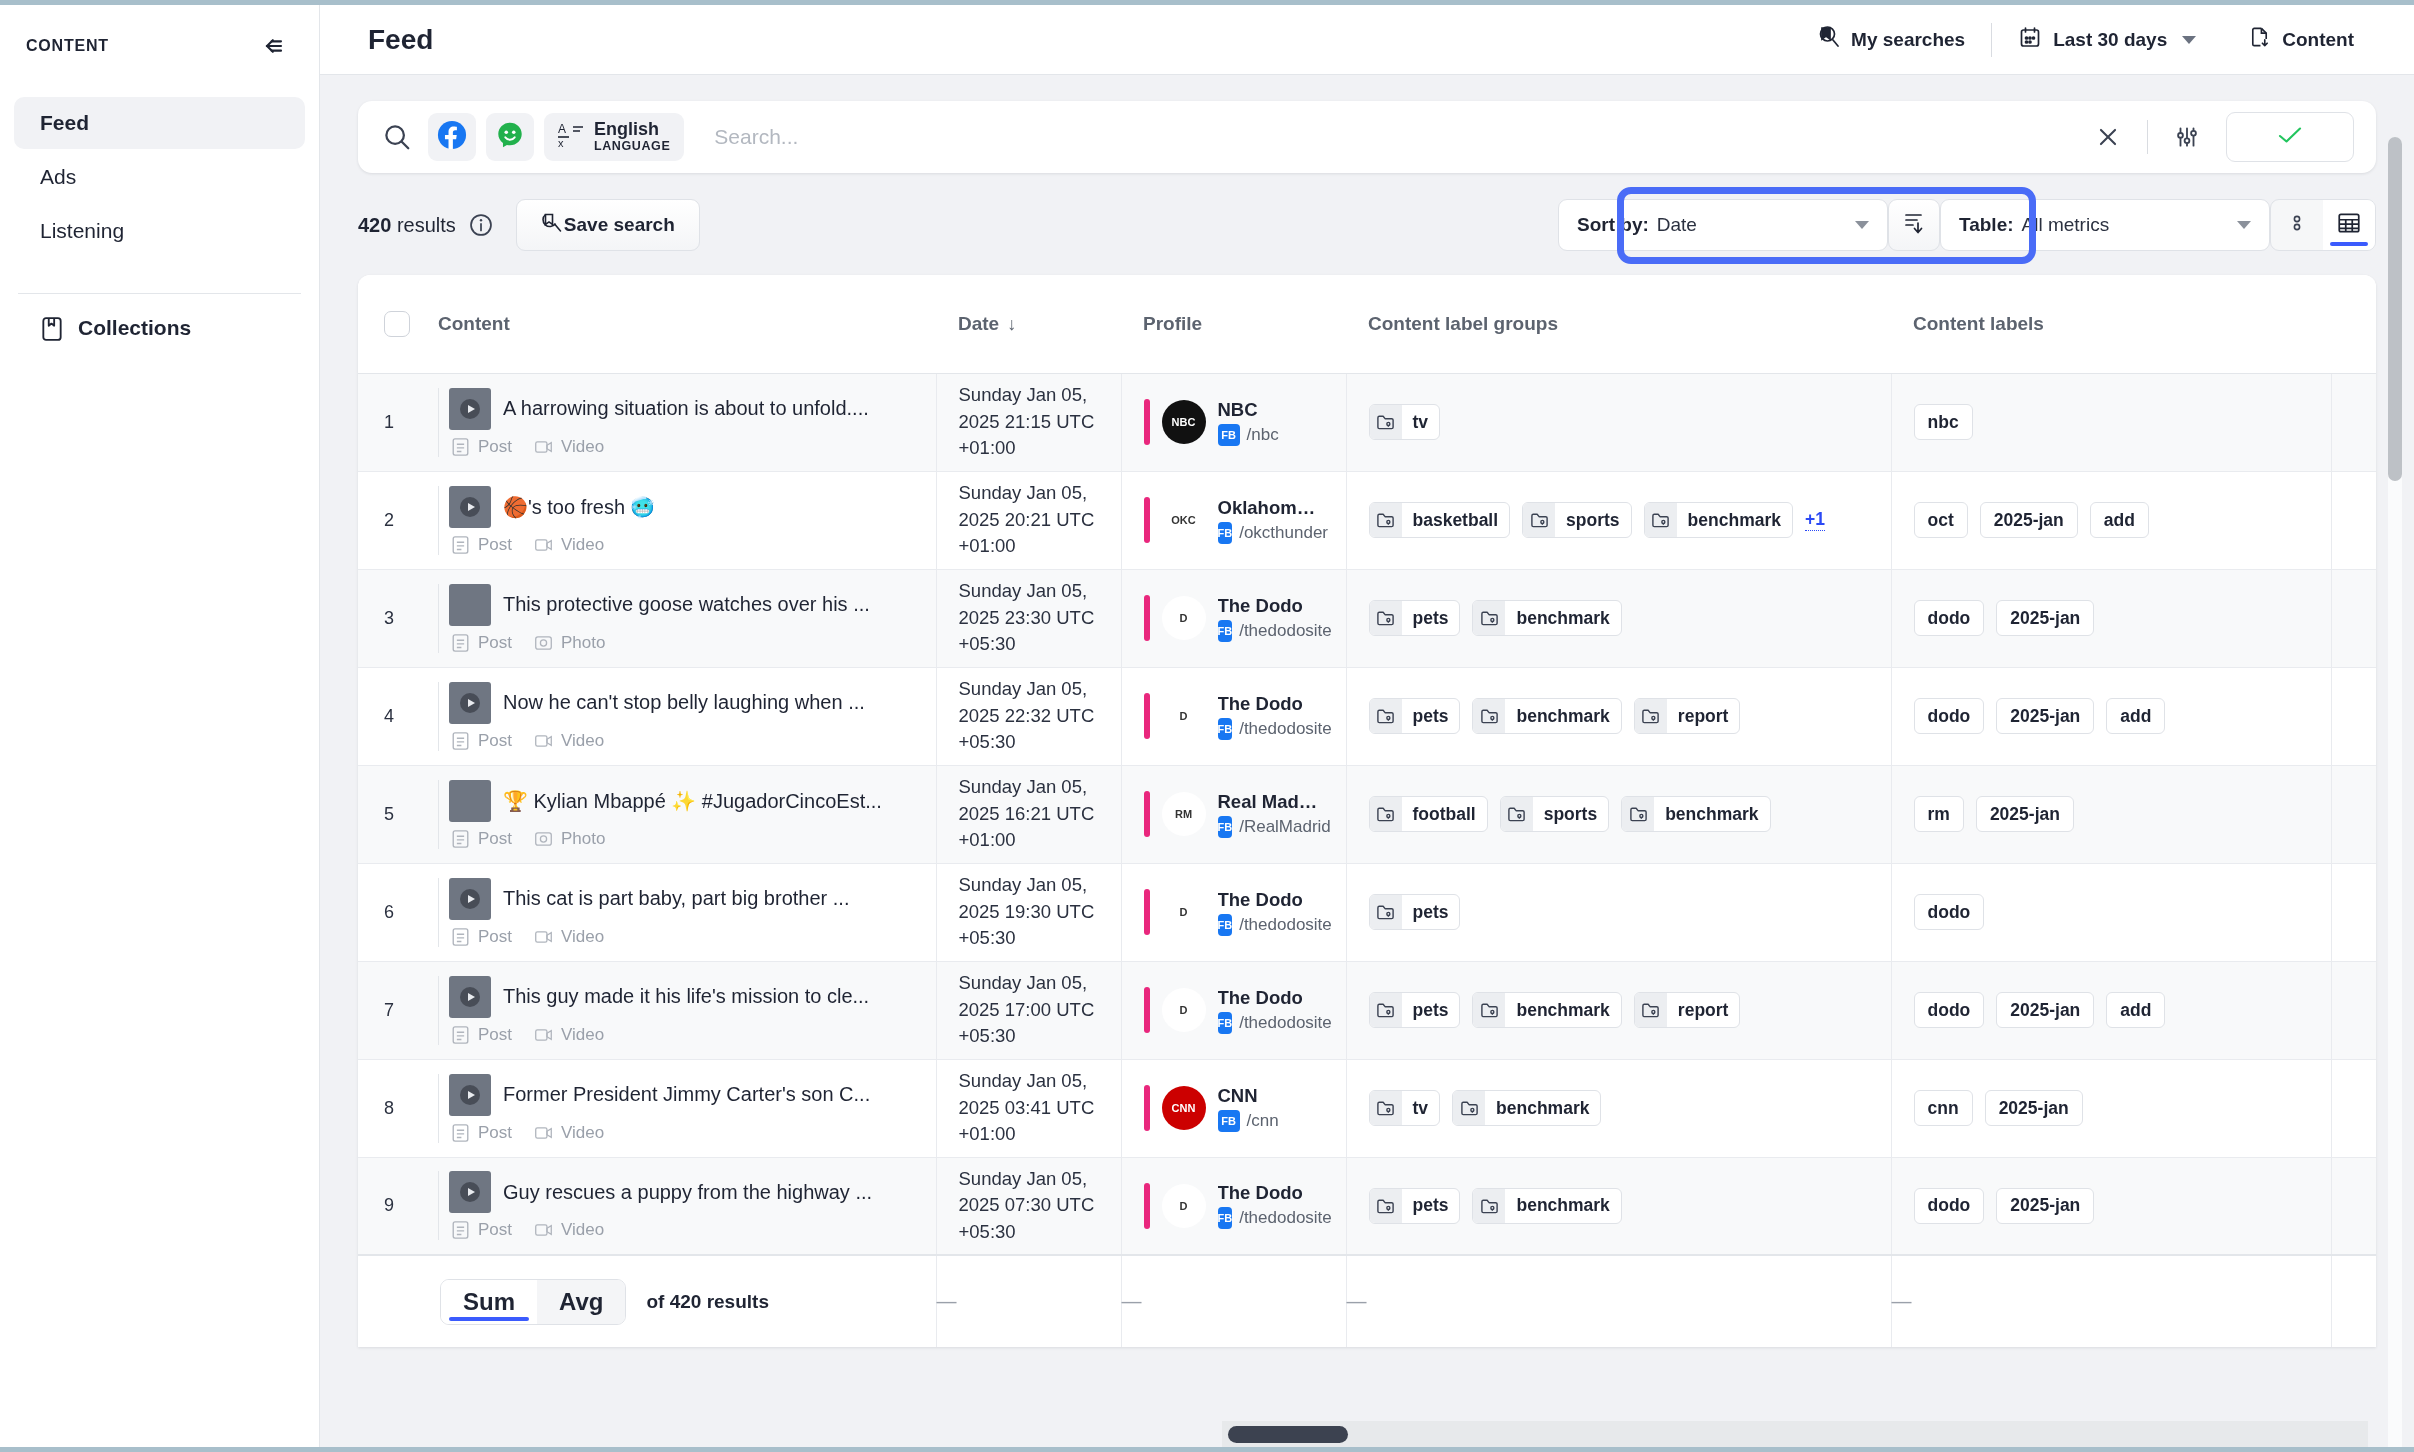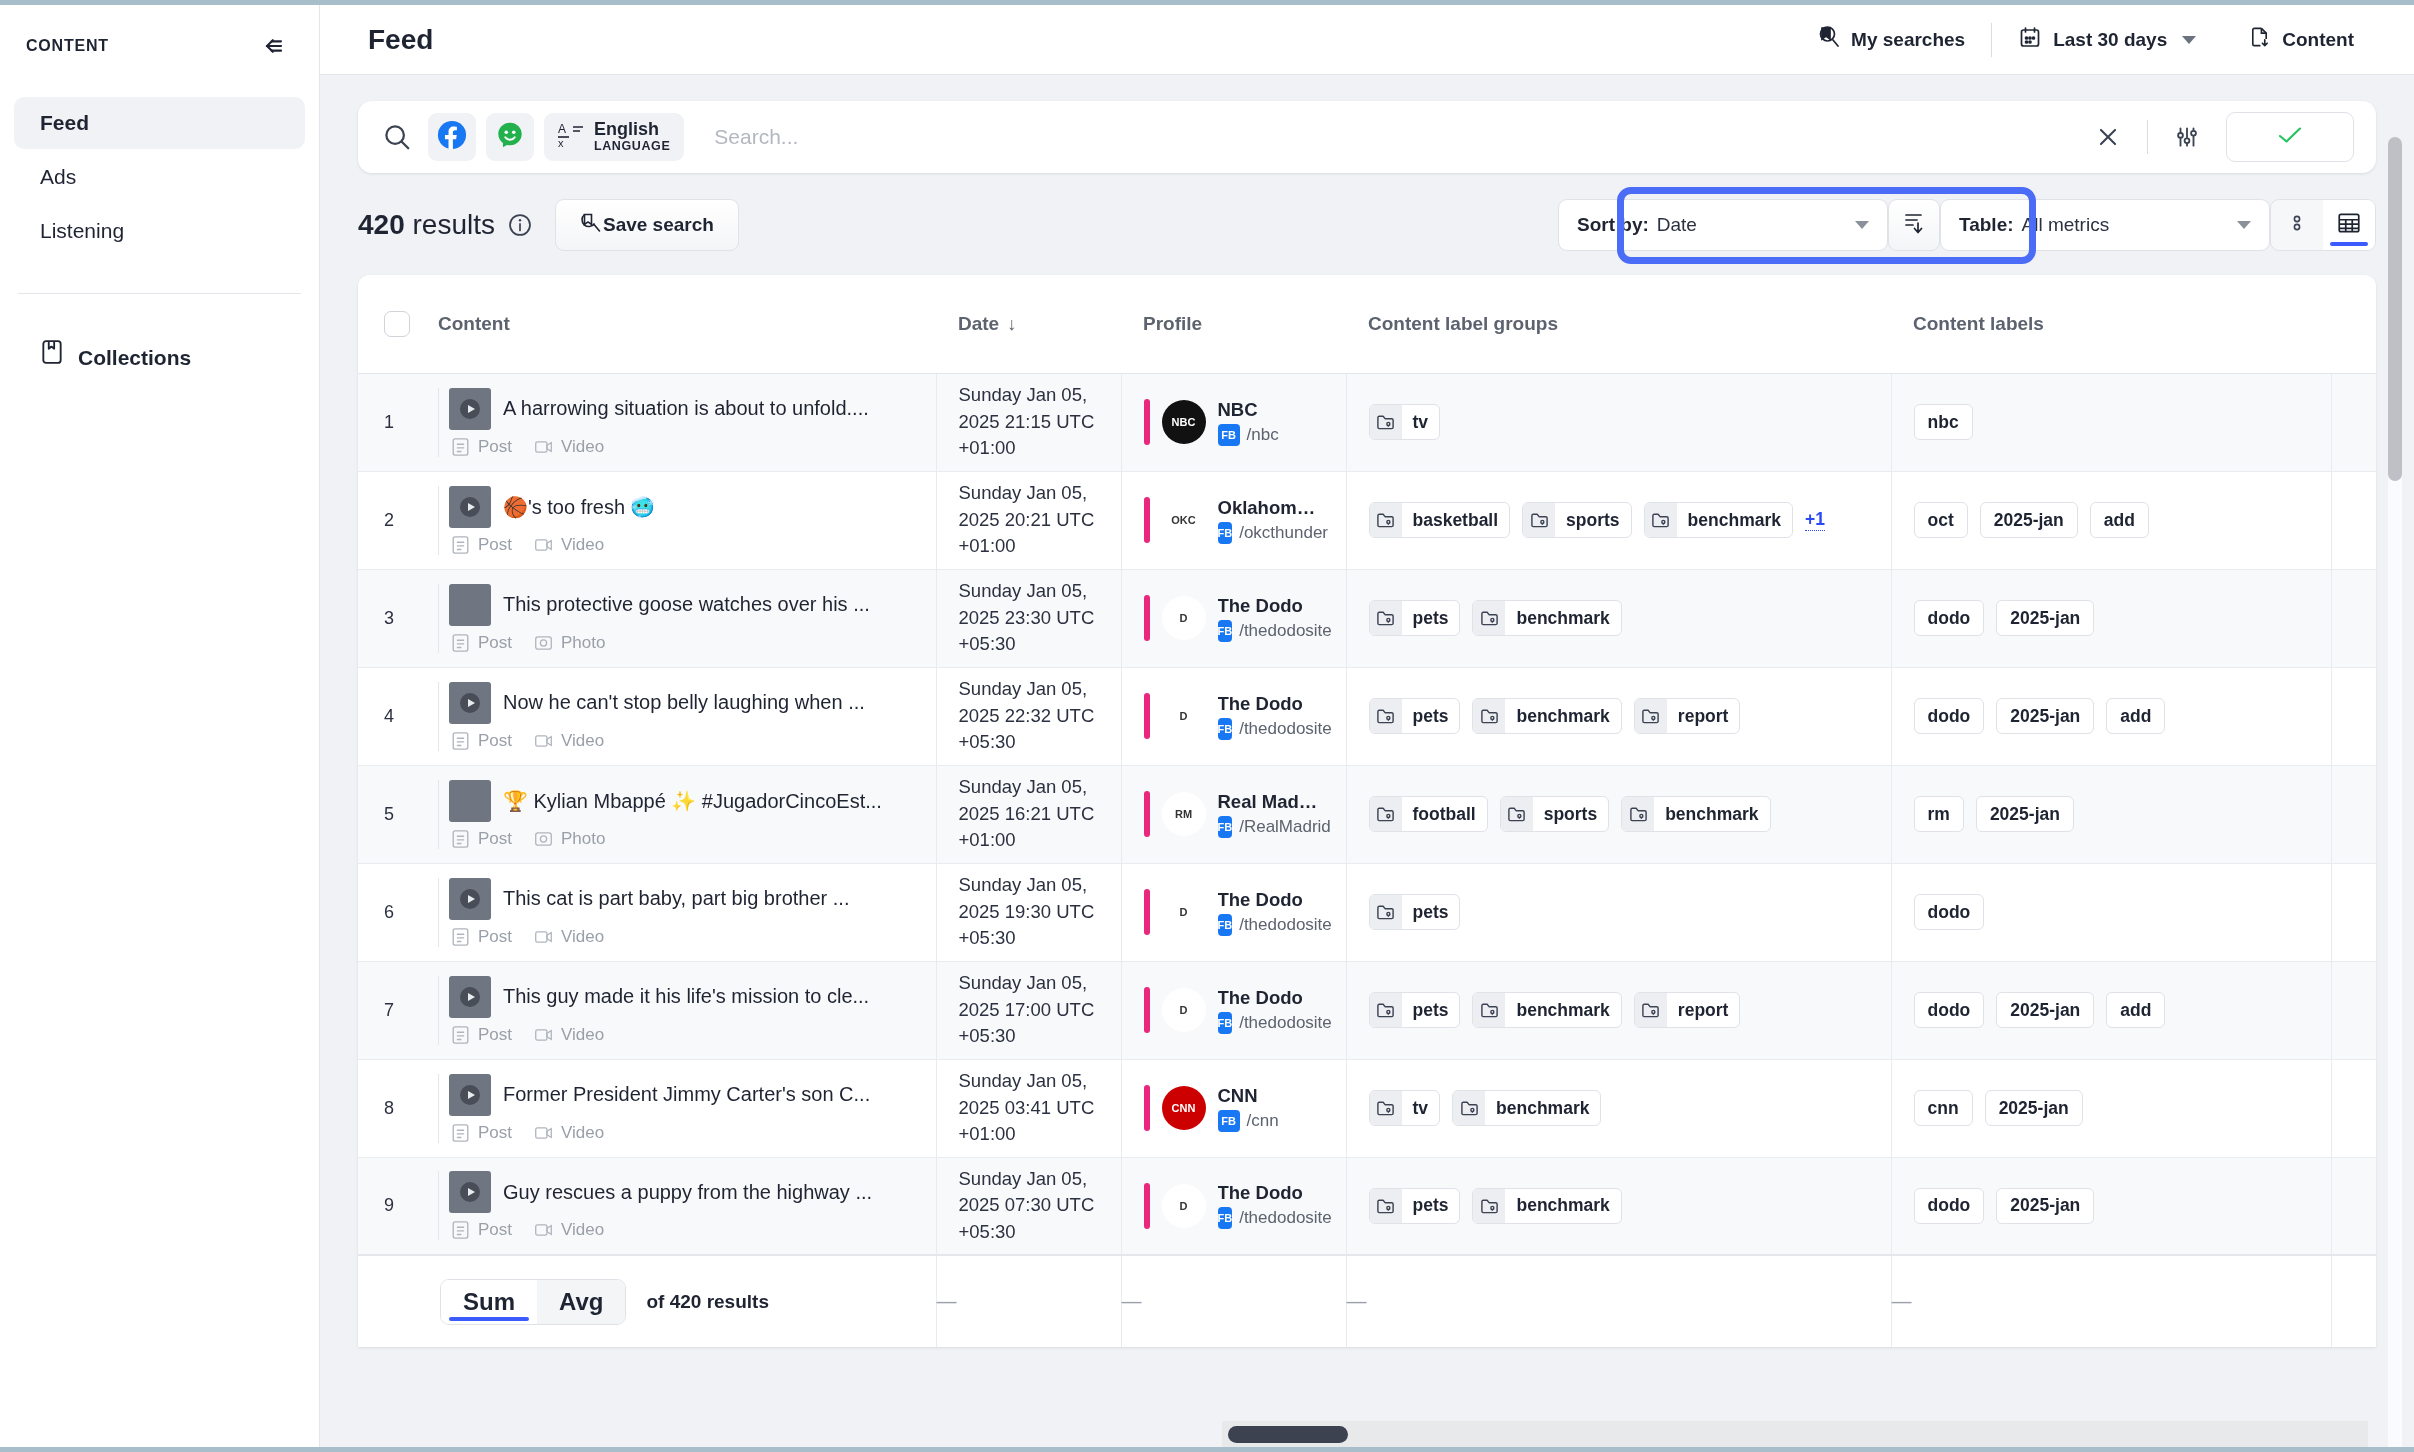--- a/index.html
+++ b/index.html
@@ -41,21 +41,21 @@
     display: flex; align-items: center;
     height: 52px; padding: 0 26px;
     border-radius: 10px;
     font-size: 21px; color: #1f2433;
     cursor: pointer;
     margin-bottom: 2px;
   }
   .nav-item.active { background: #f1f2f5; font-weight: bold; }
   .nav-sep { height: 1px; background: #e3e6ea; margin: 36px 18px 0 18px; }
   .collections {
-    display: flex; align-items: flex-end; gap: 14px;
+    display: flex; align-items: flex-start; gap: 14px;
     padding: 0 26px; height: 54px; margin: 22px 14px 0 14px;
     border-radius: 10px; cursor: pointer;
     font-size: 21px; font-weight: bold; color: #1f2433;
   }
 
   
   .main {
     flex: 1; min-width: 0;
     display: flex; flex-direction: column;
     background: #f1f2f5;
@@ -118,21 +118,21 @@
   .v-sep { width:1px;height:34px;background:#d9dce1;margin: 0 22px; }
   .sliders-btn { width:34px;height:34px;display:flex;align-items:center;justify-content:center;color:#3b4252;cursor:pointer; }
   .go-btn {
     width: 128px; height: 50px; border:1px solid #dfe2e7; border-radius:9px;
     background:#fff; display:flex;align-items:center;justify-content:center;
     margin-left: 22px; cursor:pointer;
   }
 
   
   .resultsrow { display:flex; align-items:center; margin-top: 26px; }
-  .results-count { font-size: 28px; color:#1f2433; }
+  .results-count { font-size: 20px; color:#1f2433; }
   .results-count b { font-weight: bold; }
   .info-i { width:26px;height:26px;margin-left:12px;color:#3b4252;cursor:pointer; }
   .save-btn {
     display:flex;align-items:center;gap:0;
     height:52px;padding:0 24px;margin-left:22px;
     background: linear-gradient(#ffffff,#f4f5f7);
     border:1px solid #dfe2e7; border-radius:9px;
     font-size:19px;font-weight:bold;color:#1f2433;cursor:pointer;
   }
   .rr-right { margin-left:auto; display:flex; align-items:flex-end; }

